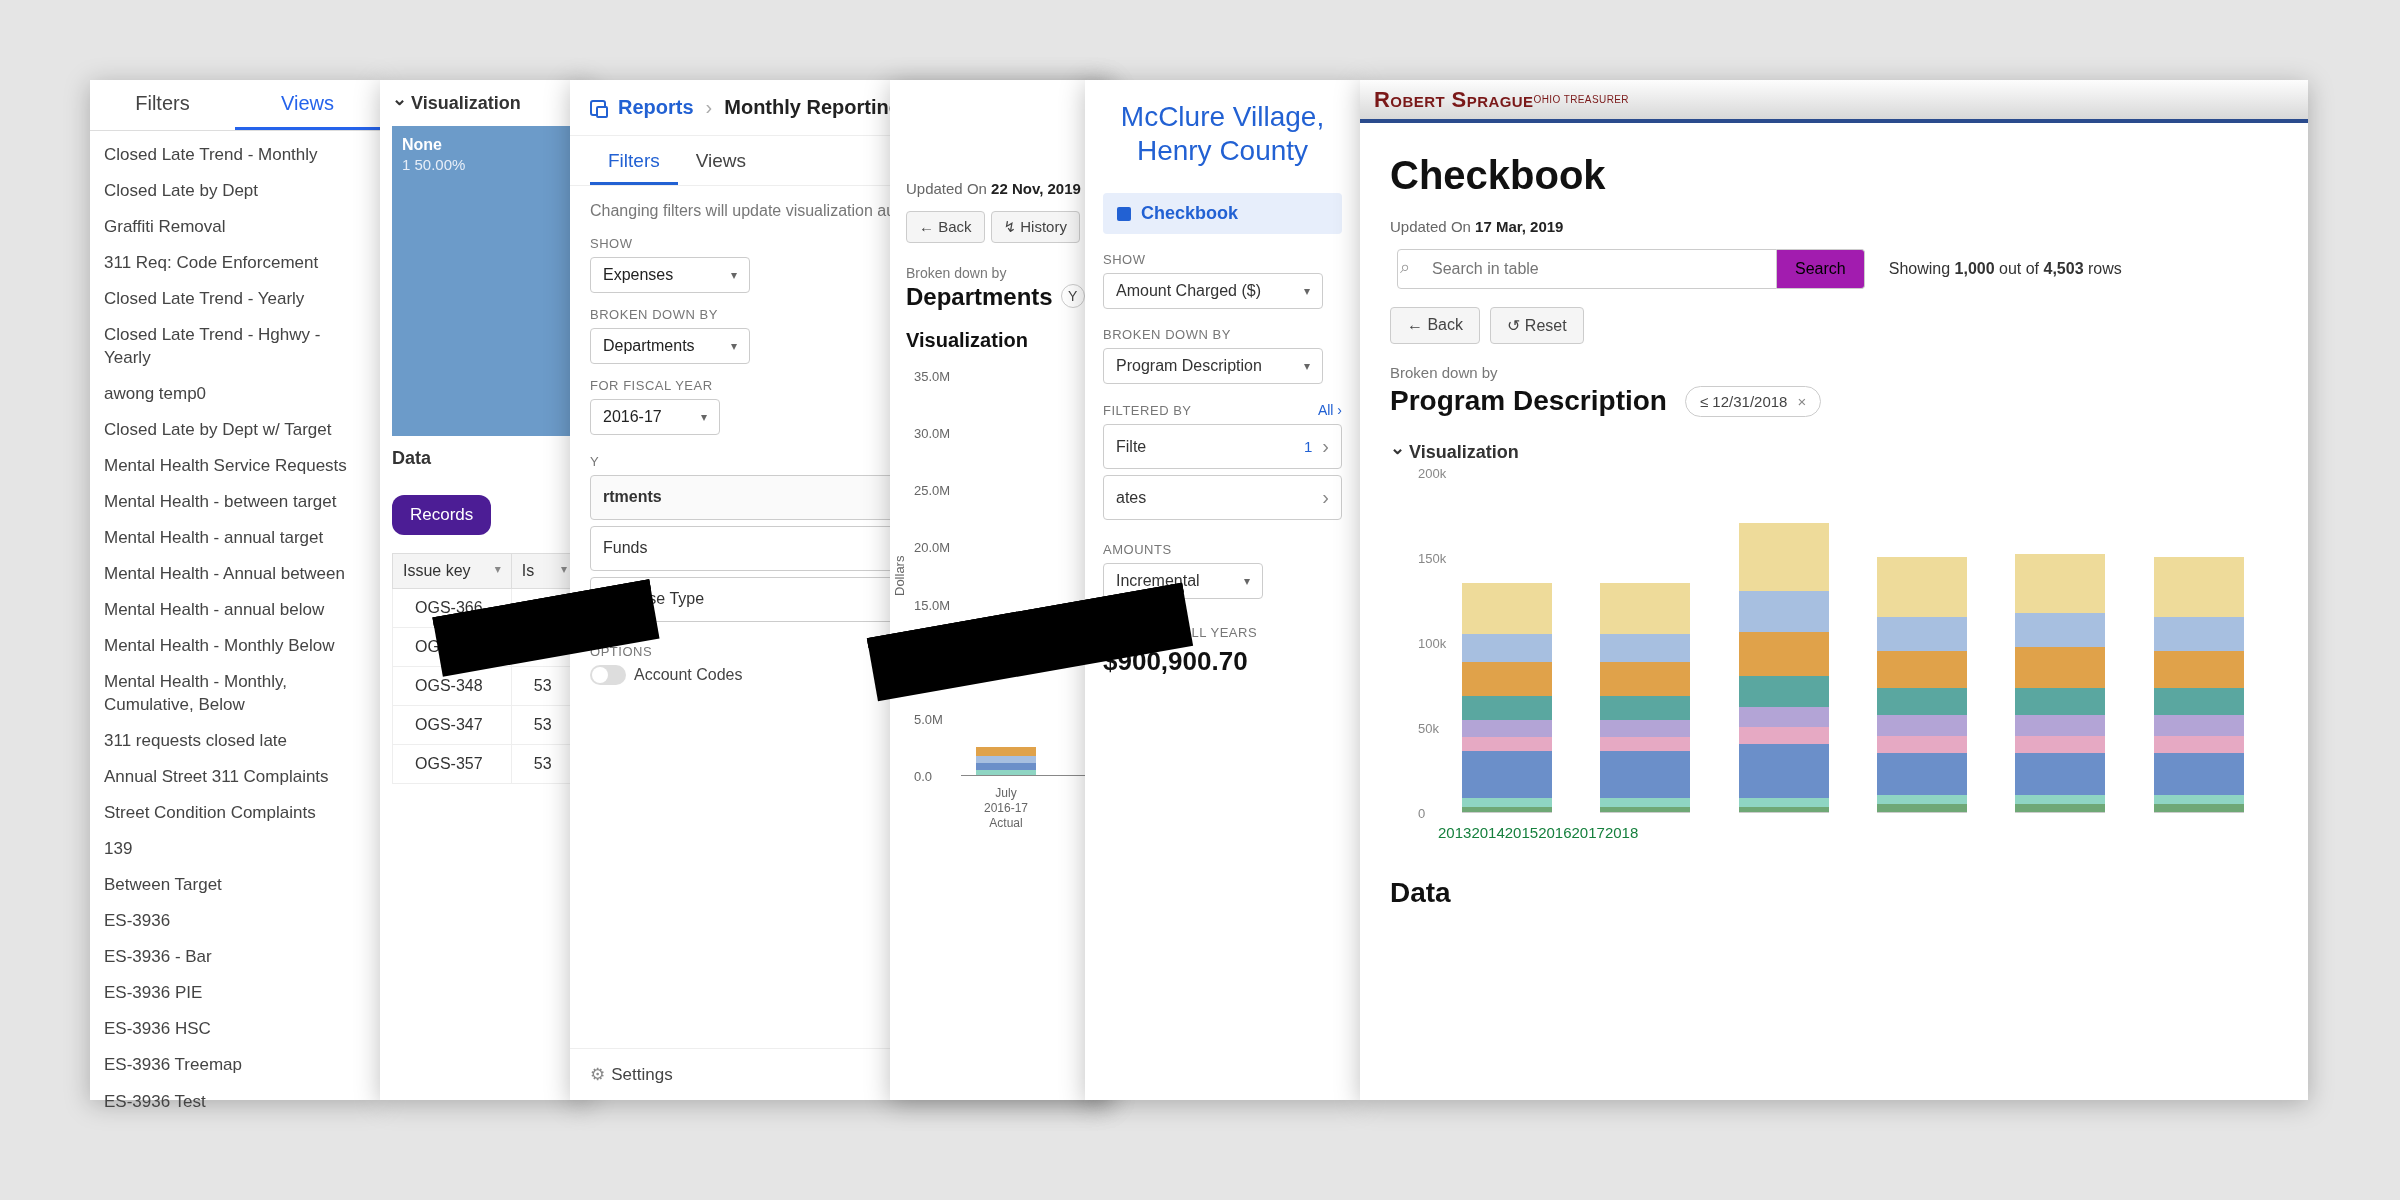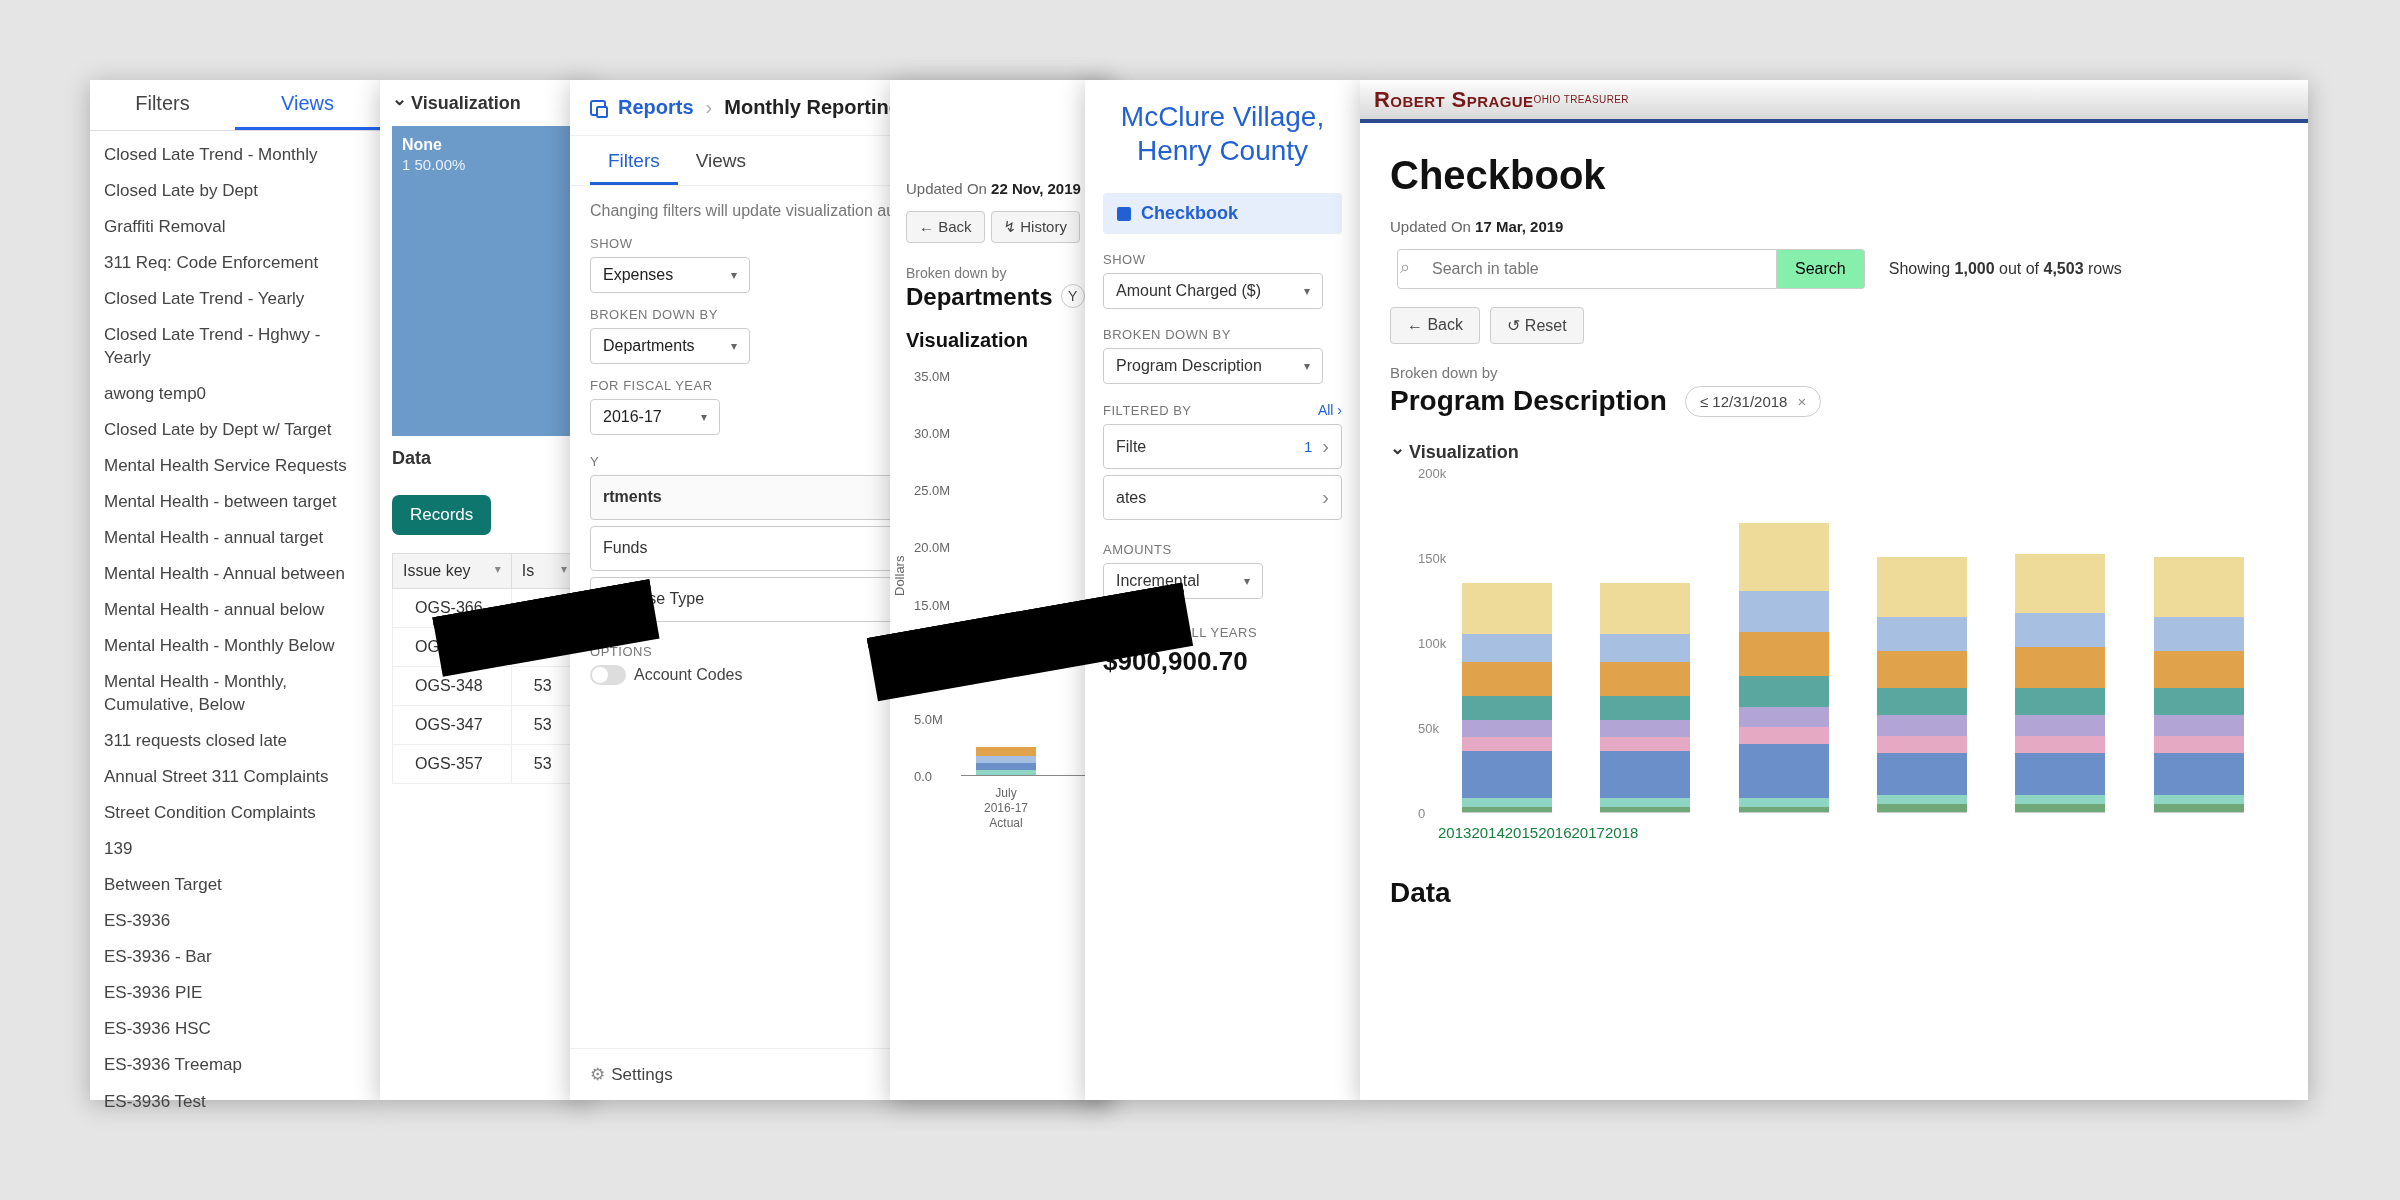--- a/index.html
+++ b/index.html
@@ -28,21 +28,21 @@
   .p1 .views-list { padding: 6px 0; }
   .p1 .view-item { padding: 7px 14px; font-size: 17px; color: #444; line-height: 1.3; cursor: pointer; }
 
   
   .p2 { left: 380px; top: 80px; width: 210px; height: 1020px; padding: 8px 12px; }
   .p2 .section-head { font-weight: 600; font-size: 18px; margin: 4px 0 12px; }
   .p2 .caret::before { content: "⌄"; display:inline-block; transform: translateY(-4px); margin-right:4px; font-size:18px;}
   .p2 .viz-block { background: #6c9bc9; height: 310px; position: relative; margin-bottom: 12px; }
   .p2 .viz-label { position:absolute; top:10px; left:10px; color:#fff; font-weight:600; font-size:16px;}
   .p2 .viz-sub { position:absolute; top:30px; left:10px; color:#e7eef8; font-size:15px;}
-  .p2 .records-btn { background:#0f766e; color:#fff; border:none; padding:10px 18px; border-radius:7px; font-size:17px; margin:14px 0 18px; cursor:pointer;}
+  .p2 .records-btn { background:#4c1d95; color:#fff; border:none; padding:10px 18px; border-radius:12px; font-size:17px; margin:14px 0 18px; cursor:pointer;}
   .p2 table { width:100%; border-collapse: collapse; font-size:16px;}
   .p2 th { background:#f4f4f4; text-align:left; padding:8px 10px; border:1px solid #ddd; font-weight:500;}
   .p2 td { padding:10px 22px; border:1px solid #eee;}
   .p2 th span.sort { float:right; color:#888; font-size:12px;}
 
   
   .p3 { left: 570px; top: 80px; width: 540px; height: 1020px; display:flex; flex-direction:column;}
   .p3 .crumb { padding: 16px 20px; border-bottom: 1px solid #eee; display:flex; align-items:center; gap:12px; font-size:20px;}
   .p3 .crumb .reports { color:#2261d3; font-weight:600;}
   .p3 .crumb .chev { color:#aaa;}
@@ -98,21 +98,21 @@
   .p6 .brand-name { color:#7a1818; font-variant:small-caps; font-weight:700; font-size:22px; letter-spacing:0.02em;}
   .p6 .brand-sub { color:#7a1818; font-size:10px; letter-spacing:0.04em;}
   .p6 .blue-rule { height:3px; background:#2a4b8d;}
   .p6 .body { padding: 30px 30px 0 30px;}
   .p6 h1 { font-size:40px; font-weight:700; color:#111; margin-bottom:20px;}
   .p6 .updated { font-size:15px; color:#666; margin-bottom:14px;}
   .p6 .updated b { color:#222; font-weight:600;}
   .p6 .search-row { display:flex; align-items:center; gap:24px; margin-bottom:18px;}
   .p6 .search-wrap { display:flex;}
   .p6 .search-input { border:1px solid #ccc; border-radius:4px 0 0 4px; padding:10px 12px 10px 34px; font-size:16px; width:380px;}
-  .p6 .search-btn { border:1px solid #ccc; border-left:none; border-radius:0 4px 4px 0; background:#86efac; padding:10px 18px; font-size:16px; cursor:pointer;}
+  .p6 .search-btn { border:1px solid #ccc; border-left:none; border-radius:0 4px 4px 0; background:#a21caf; padding:10px 18px; font-size:16px; cursor:pointer;}
   .p6 .mag { position:relative;padding-left:7px;}
   .p6 .mag::before { content:"⌕"; position:absolute; left:10px; top:8px; color:#999; font-size:18px;}
   .p6 .count { color:#333; font-size:16px;}
   .p6 .btns { display:flex; gap:10px; margin-bottom:20px;}
   .p6 .btn { border:1px solid #ccc; background:#f5f5f5; border-radius:4px; padding:8px 16px; font-size:16px; color:#444; cursor:pointer;}
   .p6 .bd-lbl { color:#777; font-size:15px;}
   .p6 .bd-row { display:flex; align-items:center; gap:18px; margin-top:4px; margin-bottom:24px;}
   .p6 .bd-val { font-size:28px; font-weight:700; color:#111;}
   .p6 .pill { border:1px solid #ccc; border-radius:18px; padding:6px 14px; font-size:15px; display:flex; align-items:center; gap:10px; color:#444;}
   .p6 .pill .x { color:#888; cursor:pointer;}

